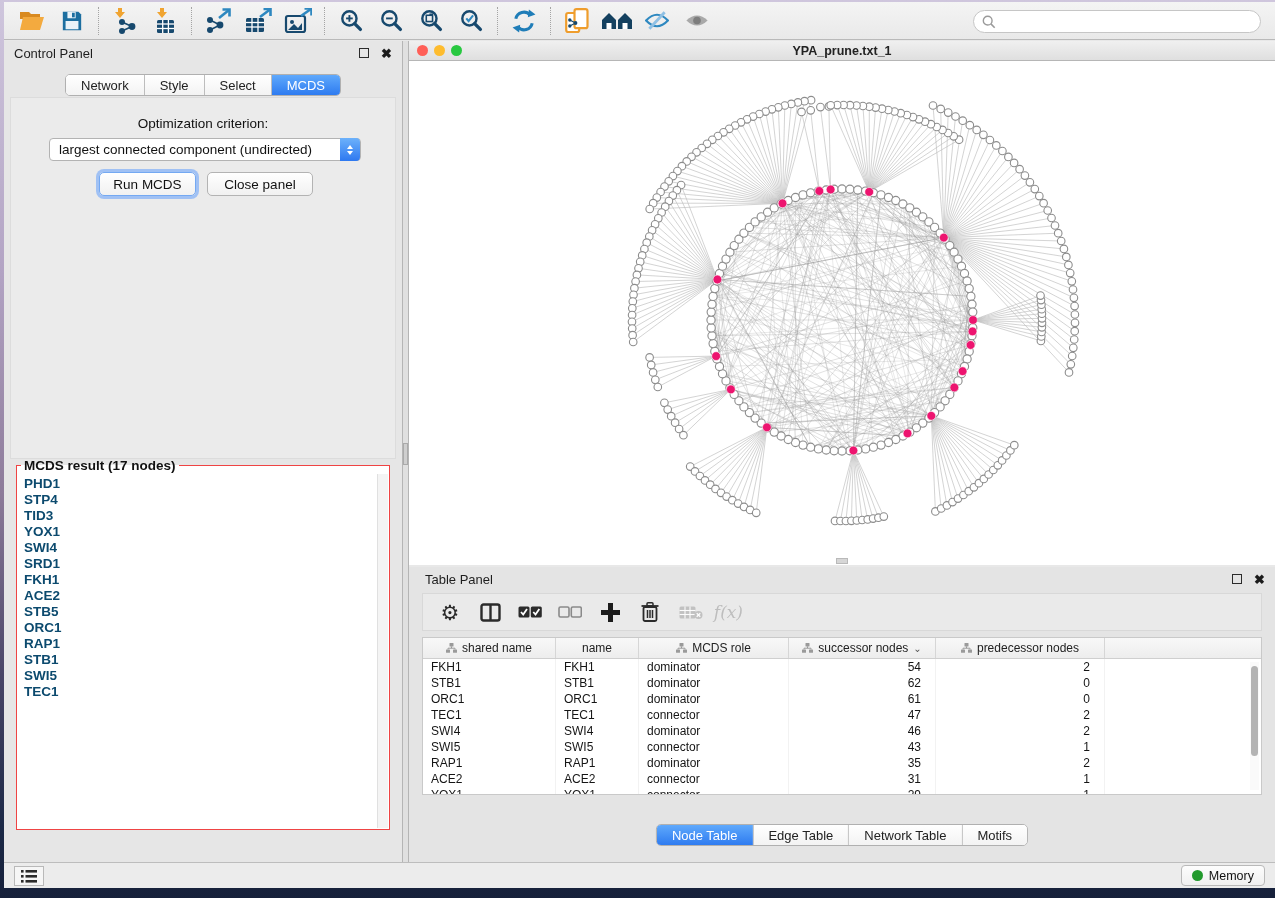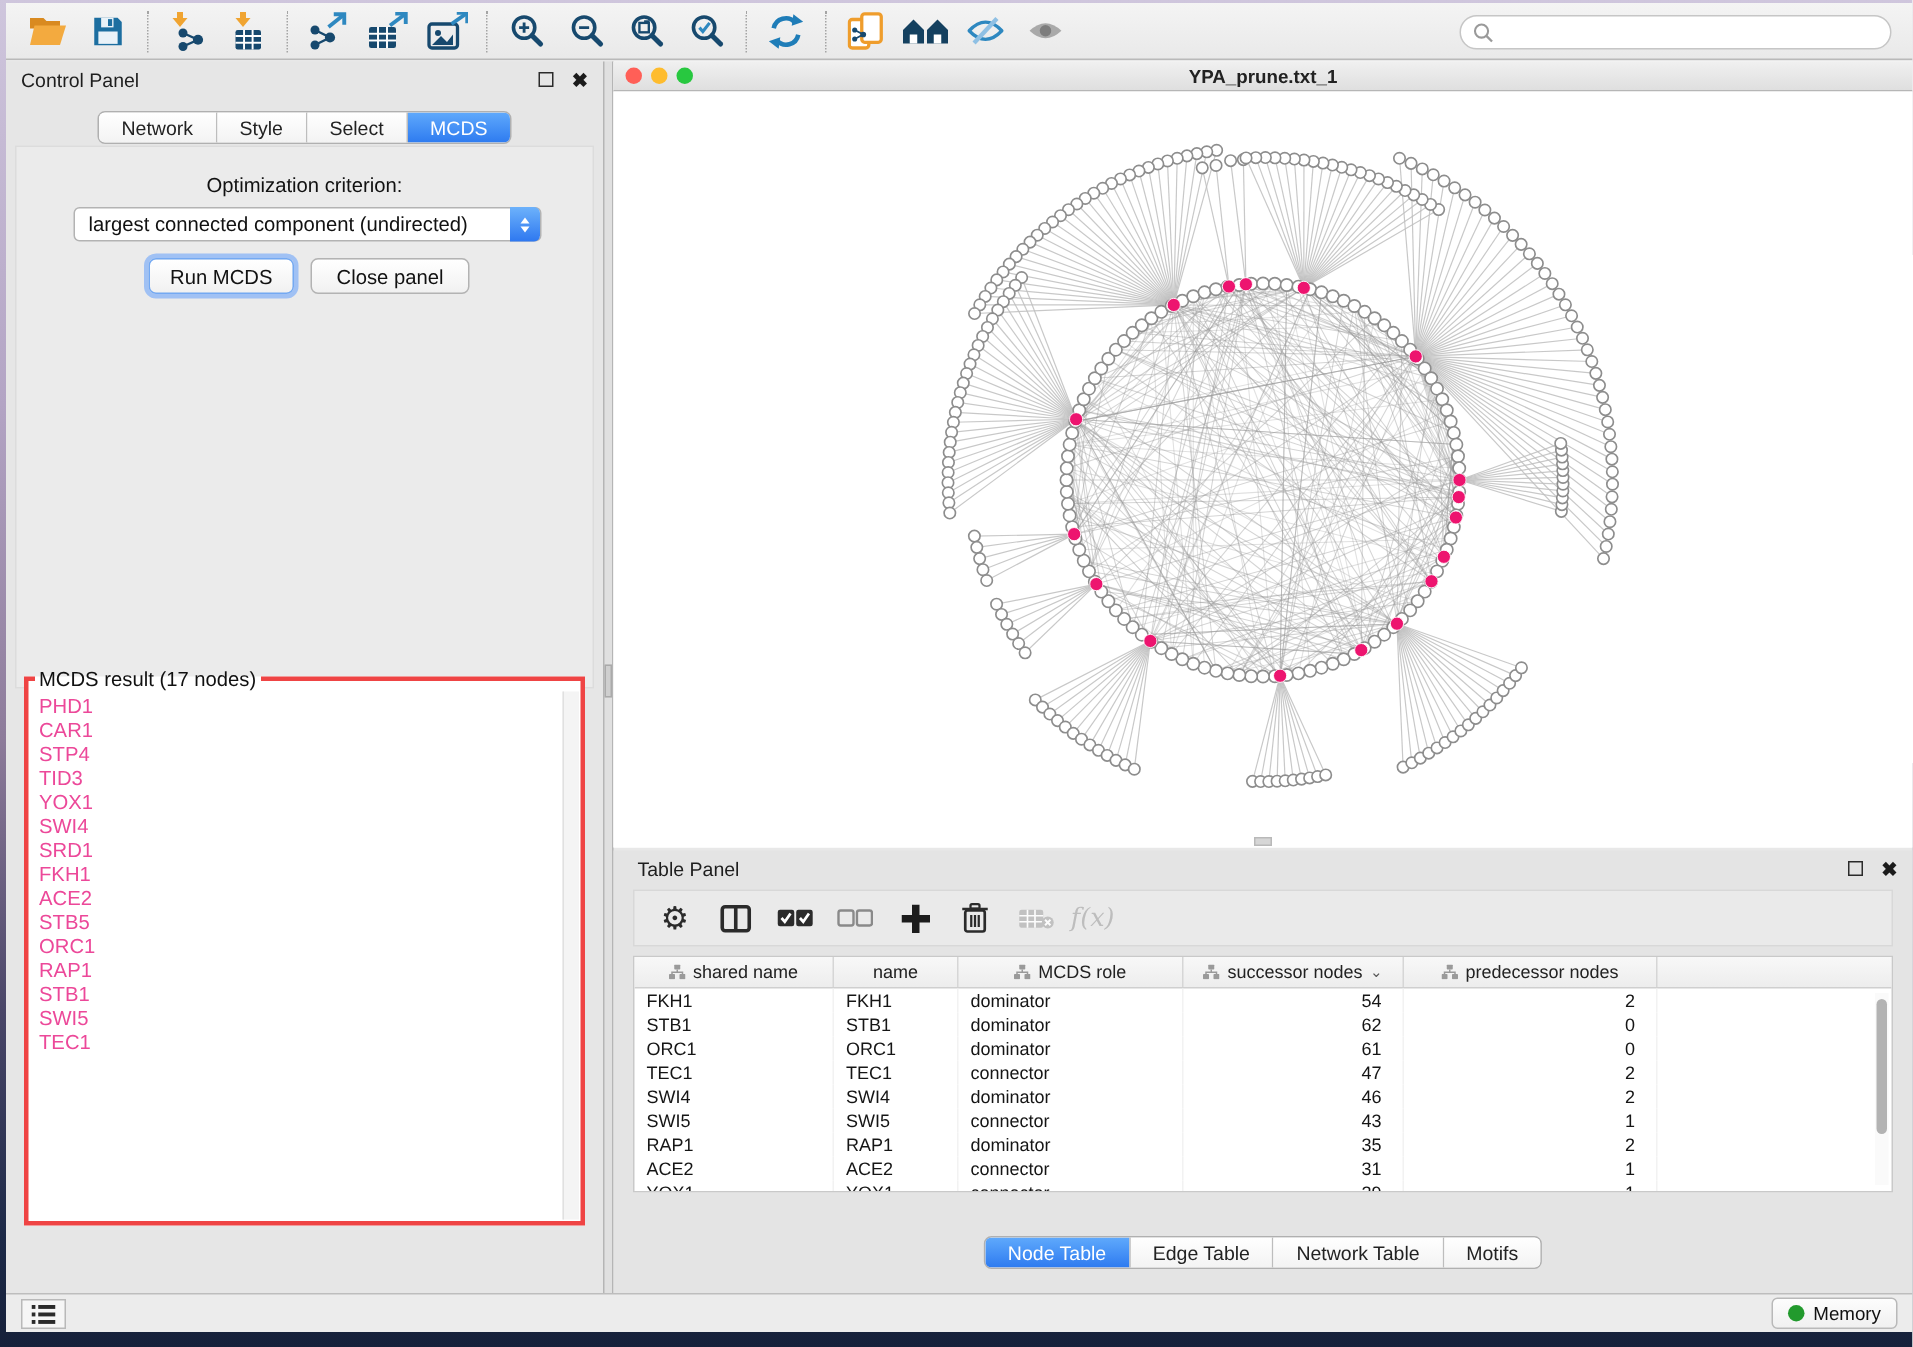--- a/index.html
+++ b/index.html
@@ -34,25 +34,25 @@
   .selectbox { position:absolute; left:38px; top:40px; width:312px; height:23px; background:#fff; border:1px solid #b3b3b3;
     border-radius:4px; display:flex; align-items:center; font-size:13.5px; color:#111; padding-left:9px; }
   .selectbox .stepper { position:absolute; right:0; top:-1px; width:20px; height:23px; border-radius:0 4px 4px 0;
     background:linear-gradient(#6db2fb,#2e78f0); display:flex; flex-direction:column; align-items:center; justify-content:center; gap:2px; }
   .stepper .up { width:0; height:0; border-left:3.5px solid transparent; border-right:3.5px solid transparent; border-bottom:4.5px solid #fff; }
   .stepper .dn { width:0; height:0; border-left:3.5px solid transparent; border-right:3.5px solid transparent; border-top:4.5px solid #fff; }
   .btn { position:absolute; height:24px; background:linear-gradient(#ffffff,#f1f1f1); border:1px solid #b3b3b3; border-radius:5px;
     font-size:13.5px; color:#111; display:flex; align-items:center; justify-content:center; cursor:pointer; font-family:inherit; }
   #run-btn { left:88px; top:74px; width:97px; box-shadow:0 0 0 3px rgba(110,165,250,.6); border-color:#74a9f2; }
   #close-btn { left:196px; top:74px; width:106px; }
-  fieldset#mcds-box { position:absolute; left:12px; top:404px; width:374px; height:372px;
-    border:3px solid #ef4444; background:#fff; }
+  fieldset#mcds-box { position:absolute; left:12px; top:417px; width:374px; height:372px;
+    border:1px solid #ef4444; background:#fff;font-weight:bold; }
   #mcds-box legend { font-size:13.5px; color:#111; padding:0 3px; margin-left:4px; }
   #mcds-list { position:absolute; left:0; top:0; right:12px; bottom:0; overflow:hidden; padding:3px 0 0 7px; }
-  #mcds-list div { font-size:13.5px; line-height:16px; color:#ec4899; }
+  #mcds-list div { font-size:13.5px; line-height:16px; color:#0c4a6e; }
   #mcds-scroll { position:absolute; right:1px; top:1px; width:11px; bottom:1px; background:#f4f4f4; border-left:1px solid #e0e0e0; }
 
   
   #vsplit { position:absolute; left:398px; top:39px; width:7px; bottom:26px; background:#e0e0e0; border-left:1px solid #b5b5b5; border-right:1px solid #b5b5b5; }
   #vsplit .grip { position:absolute; top:402px; left:0; width:5px; height:22px; background:#cfcfcf; border:1px solid #aaa; }
   #hsplit-grip { position:absolute; left:832px; top:556px; width:12px; height:6px; background:#d6d6d6; border:1px solid #b9b9b9; }
 
   
   #net-window { position:absolute; left:405px; top:39px; right:0; height:524px; background:#fff; }
   #net-titlebar { height:20px; background:linear-gradient(#f0f0f0,#dfdfdf); border-bottom:1px solid #b6b6b6;
@@ -289,21 +289,20 @@
             </span>
       </div>
       <button class="btn" id="run-btn">Run MCDS</button>
       <button class="btn" id="close-btn">Close panel</button>
     </div>
     <fieldset id="mcds-box">
       <legend>MCDS result (17 nodes)</legend>
       <div style="position:relative; width:100%; height:100%;">
         <div id="mcds-list">
               <div>PHD1</div>
-              <div>CAR1</div>
               <div>STP4</div>
               <div>TID3</div>
               <div>YOX1</div>
               <div>SWI4</div>
               <div>SRD1</div>
               <div>FKH1</div>
               <div>ACE2</div>
               <div>STB5</div>
               <div>ORC1</div>
               <div>RAP1</div>

